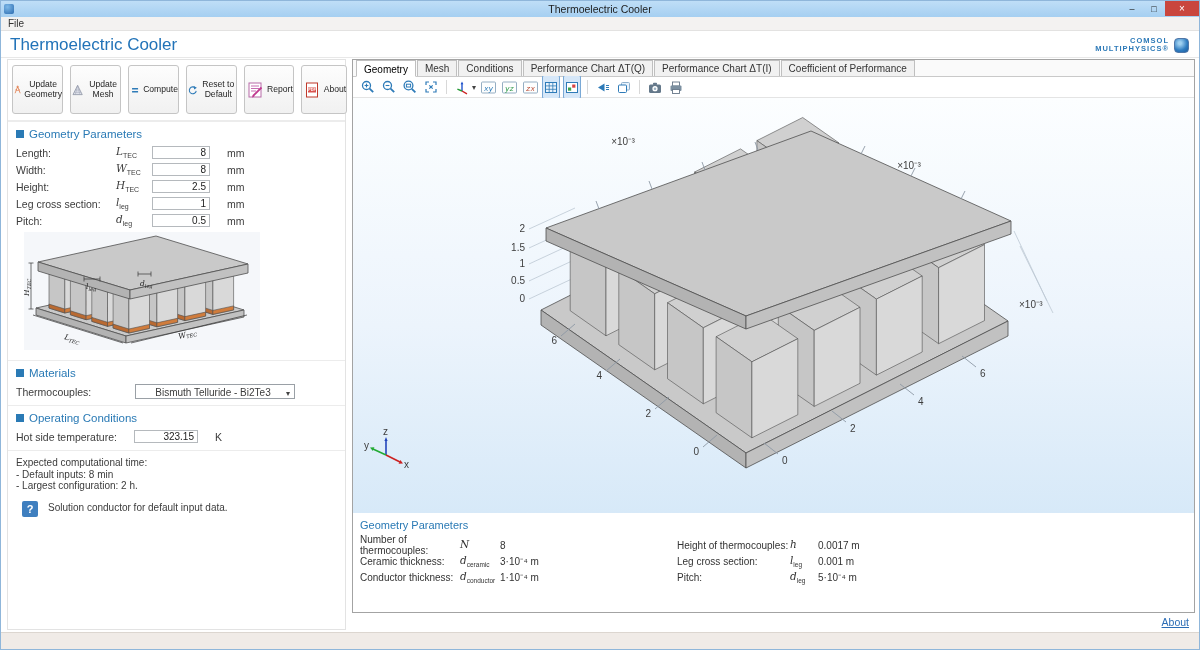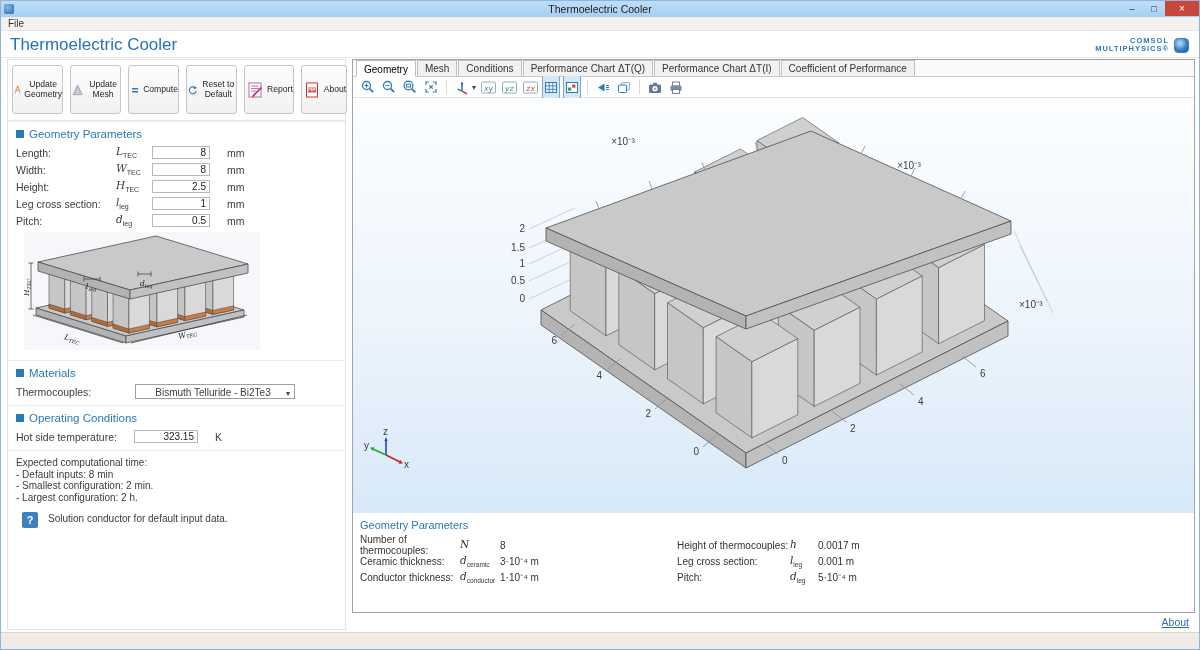--- a/index.html
+++ b/index.html
@@ -360,21 +360,20 @@
       <div class="frow">
         <span class="flabel" style="width:118px">Hot side temperature:</span>
         <input class="tin" style="width: 64px;" value="323.15">
         <span class="unit">K</span>
       </div>
     </div>
 
     <div class="sec">
       <div class="info-line">Expected computational time:</div>
       <div class="info-line">- Default inputs: 8 min</div>
-      <div class="info-line">- Smallest configuration: 2 min.</div>
       <div class="info-line">- Largest configuration: 2 h.</div>
       <div class="help-row">
         <span class="help-ico">?</span>
         <span class="note">Solution conductor for default input data.</span>
       </div>
     </div>
   </div>
 
   <div class="rpanel">
 

